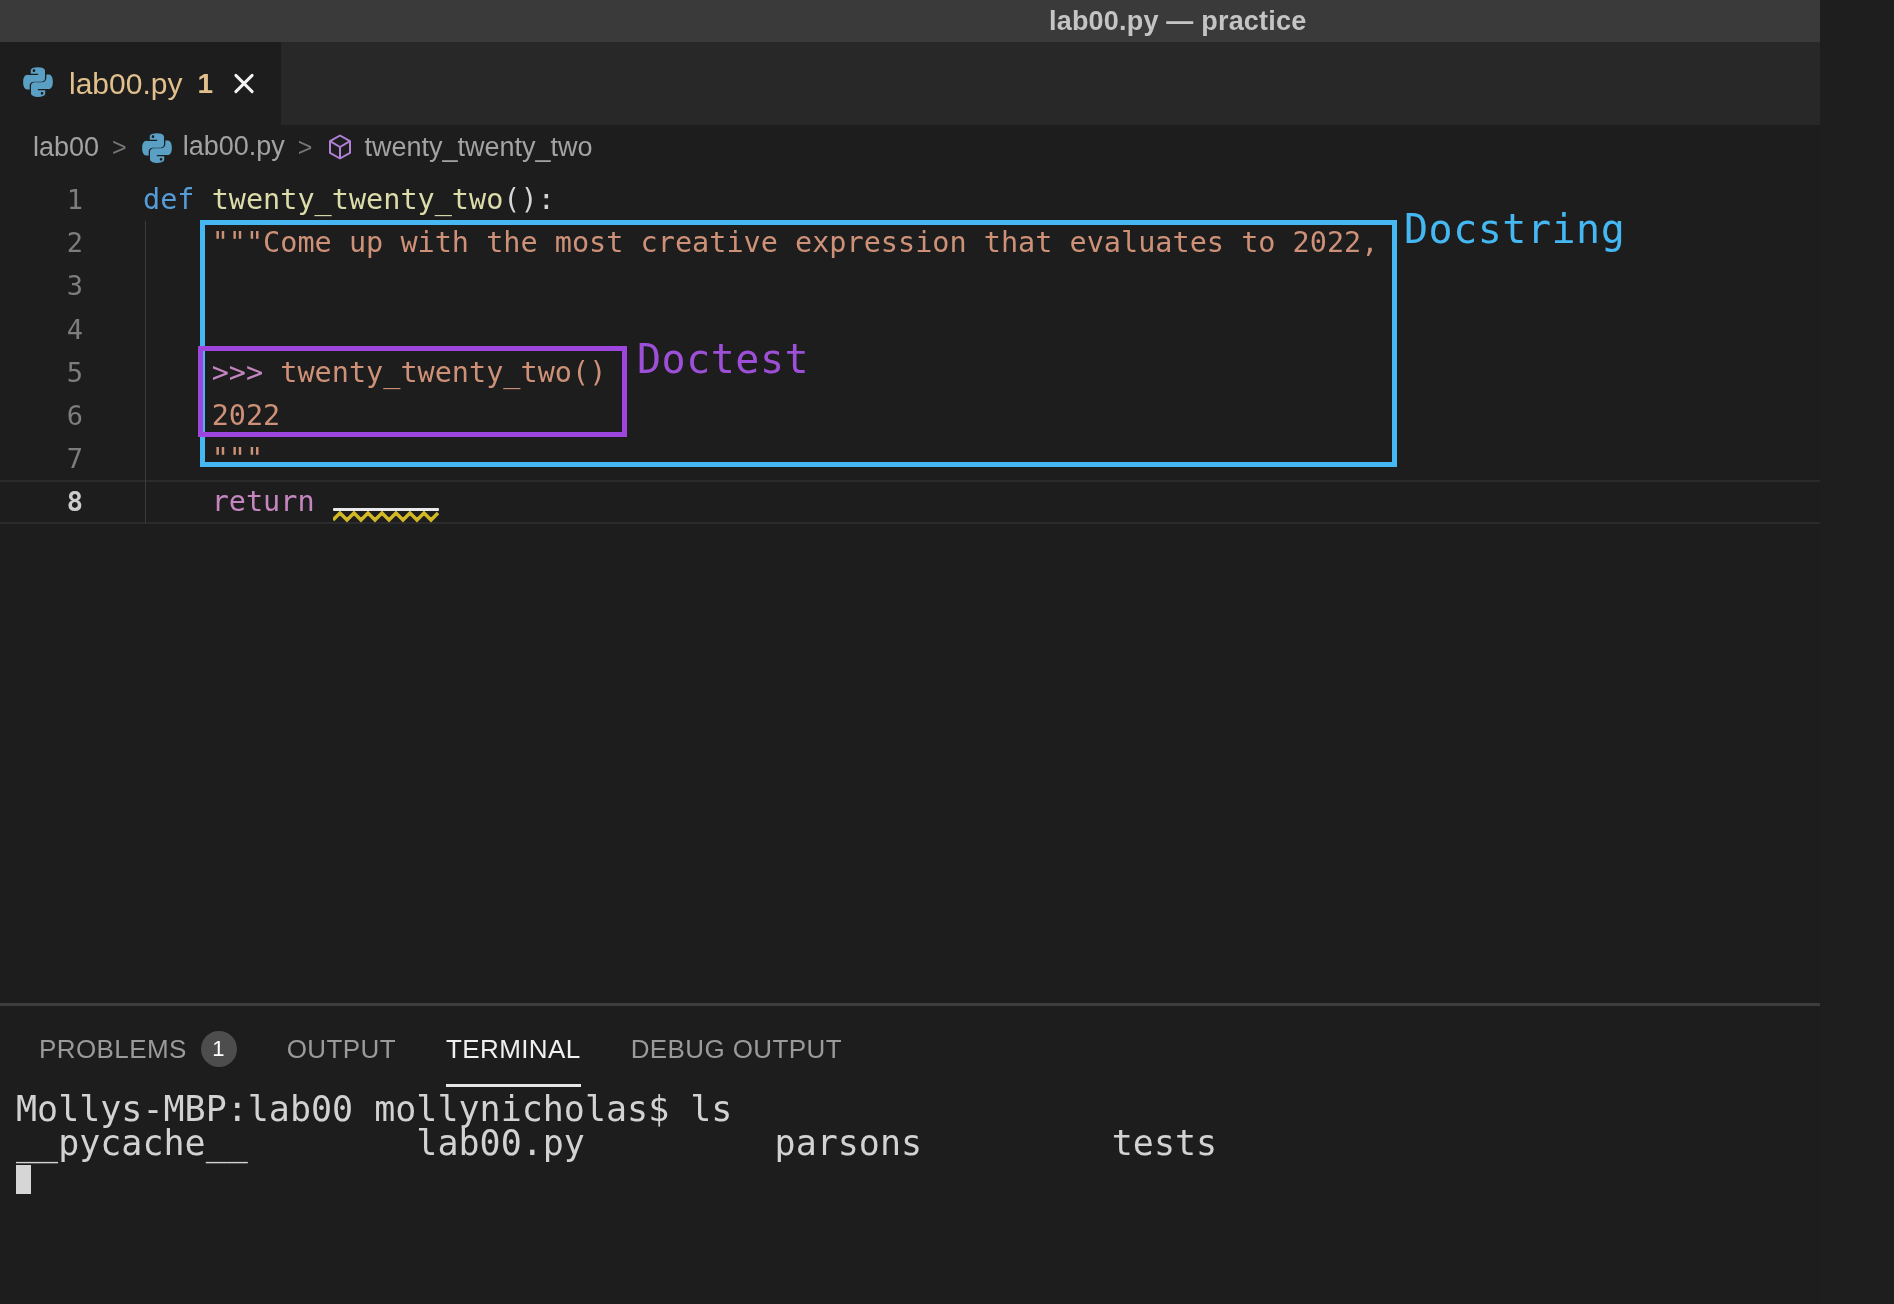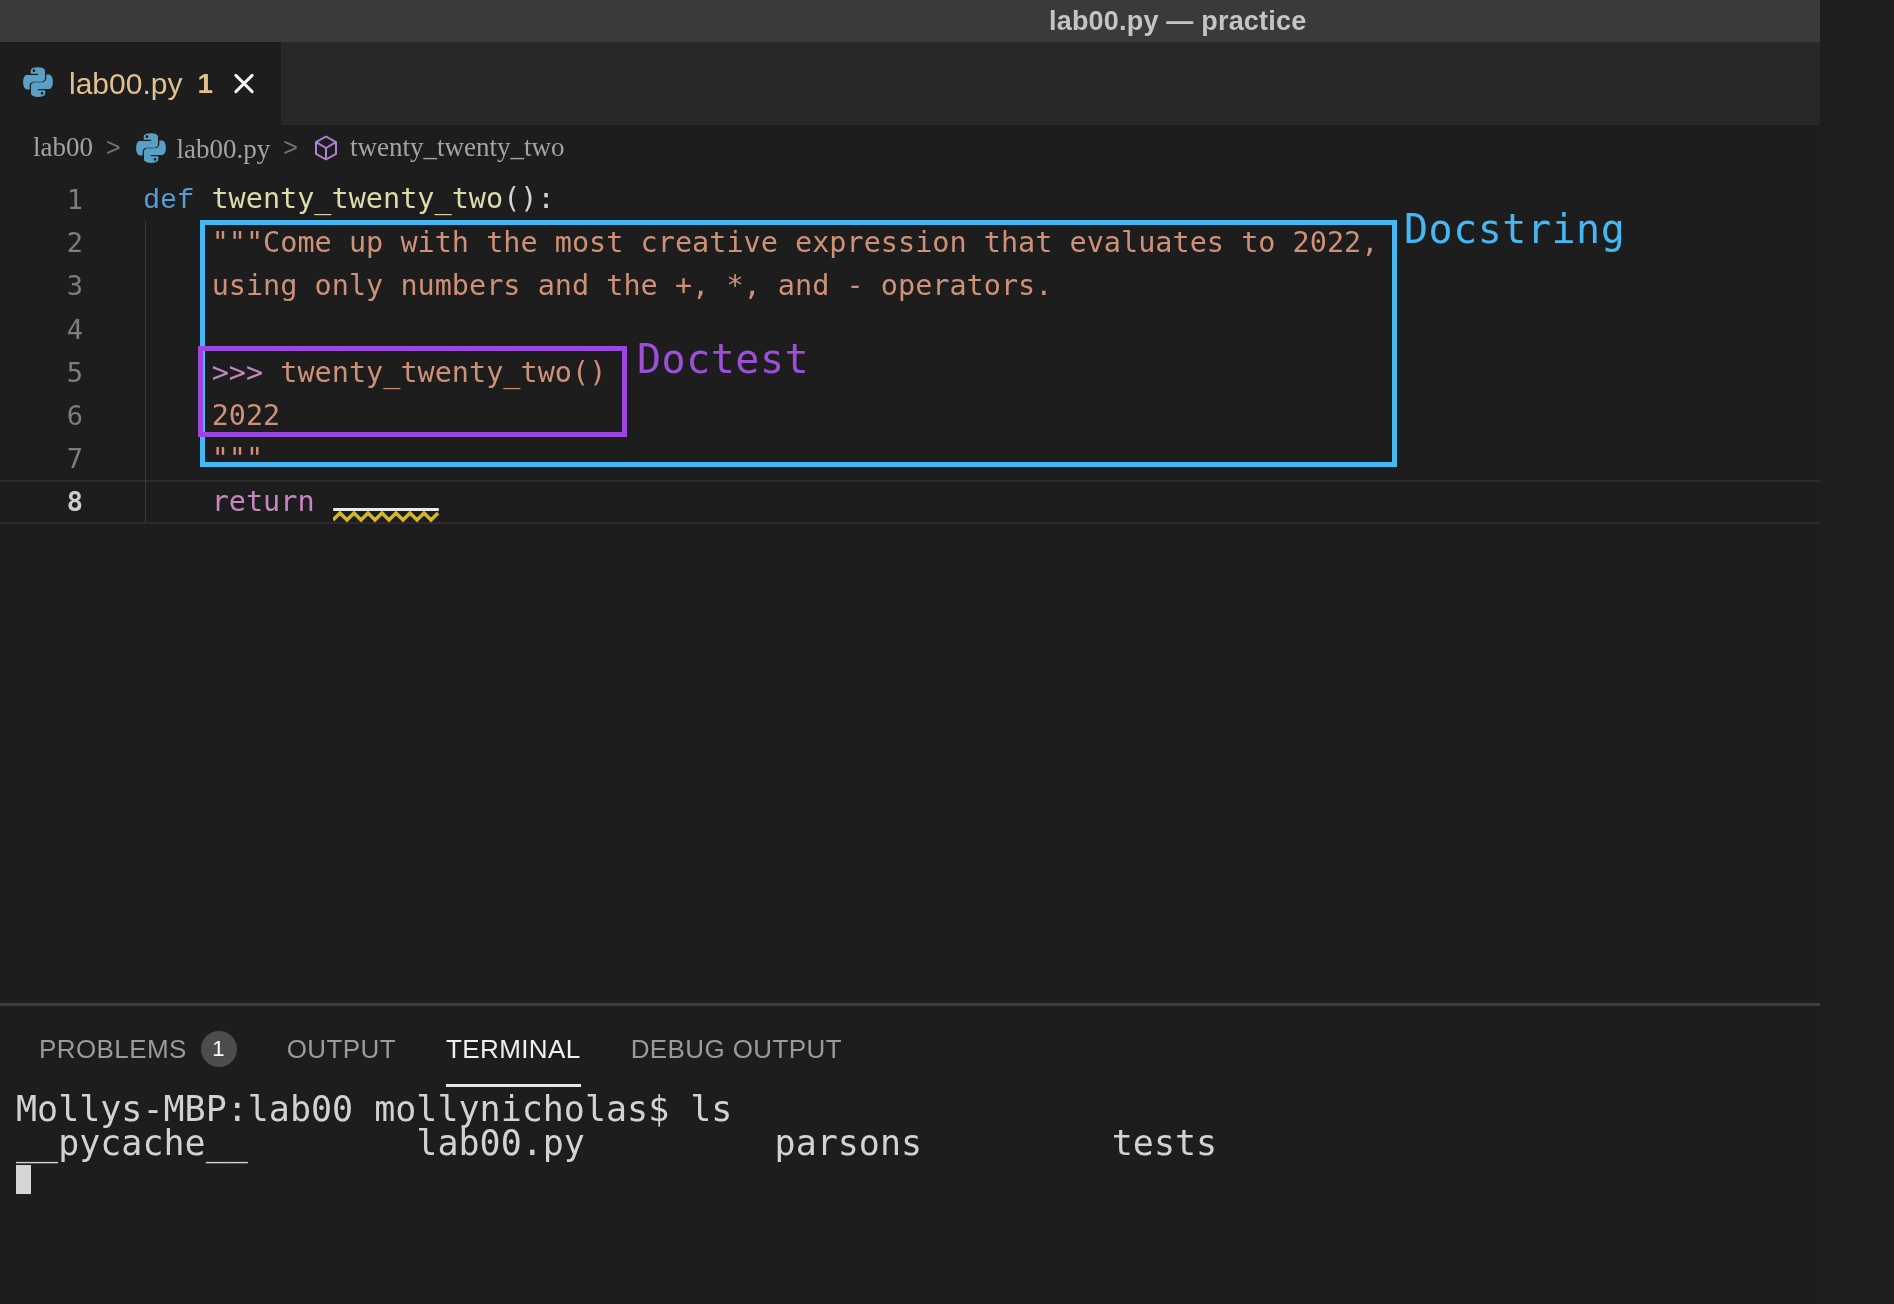--- a/index.html
+++ b/index.html
@@ -29,37 +29,37 @@
     content:""; position:absolute; left:2px; top:13.5px; width:26px; height:3px;
     background:#f2f2f2; border-radius:2px;
   }
   .tab-close::before { transform:rotate(45deg); }
   .tab-close::after  { transform:rotate(-45deg); }
   
   .breadcrumb {
     height:45px; background:#1d1d1d; display:flex; align-items:center;
     padding-left:33px; font-size:27px; color:#a3a3a3;
   }
-  .crumb { display:flex; align-items:flex-end; cursor:pointer;font-family:Liberation Serif, serif; }
+  .crumb { display:flex; align-items:flex-start; cursor:pointer; }
   .crumb .bc-icon { display:flex; margin-right:9px; }
   .crumb-sep { color:#767676; margin:0 13px; font-size:25px; }
   
   .editor {
     position:relative; height:833px; background:#1d1d1d;
     font-family:"DejaVu Sans Mono", monospace; font-size:28.5px;
   }
   .code-lines { padding-top:8px; }
   .code-line { display:flex; height:43.2px; align-items:center; }
   .code-line .ln {
     flex:none; width:83px; text-align:right; color:#7d7d7d; font-size:27px;
   }
   .code-line .code { padding-left:60px; white-space:pre; color:#d4d4d4; }
   .code-line.active { border-top:2px solid #2b2b2b; border-bottom:2px solid #2b2b2b; }
   .code-line.active .ln { color:#cccccc; font-weight:700; }
-  .tok-kw  { color:#569cd6;font-family:Liberation Mono, monospace; }
+  .tok-kw  { color:#569cd6; }
   .tok-fn  { color:#dcdcaa; }
   .tok-pl  { color:#d4d4d4; }
   .tok-str { color:#ce9178; }
   .tok-mag { color:#c586c0; }
   .indent-guide { position:absolute; left:145px; top:51px; width:1px; height:302px; background:#3c3c3c; }
   
   .docstring-box {
     position:absolute; left:200px; top:50px; width:1197px; height:247px;
     border:5px solid #45b7f2; pointer-events:none;
   }
@@ -159,21 +159,20 @@
         <div class="code-line">
           <span class="ln">1</span>
           <span class="code"><span class="tok-kw">def </span><span class="tok-fn">twenty_twenty_two</span><span class="tok-pl">():</span></span>
         </div>
         <div class="code-line">
           <span class="ln">2</span>
           <span class="code"><span class="tok-str">    """Come up with the most creative expression that evaluates to 2022,</span></span>
         </div>
         <div class="code-line">
           <span class="ln">3</span>
-          <span class="code"><span class="tok-str">    using only numbers and the +, *, and - operators.</span></span>
         </div>
         <div class="code-line">
           <span class="ln">4</span>
           <span class="code"></span>
         </div>
         <div class="code-line">
           <span class="ln">5</span>
           <span class="code"><span class="tok-mag">    &gt;&gt;&gt; </span><span class="tok-str">twenty_twenty_two()</span></span>
         </div>
         <div class="code-line">

